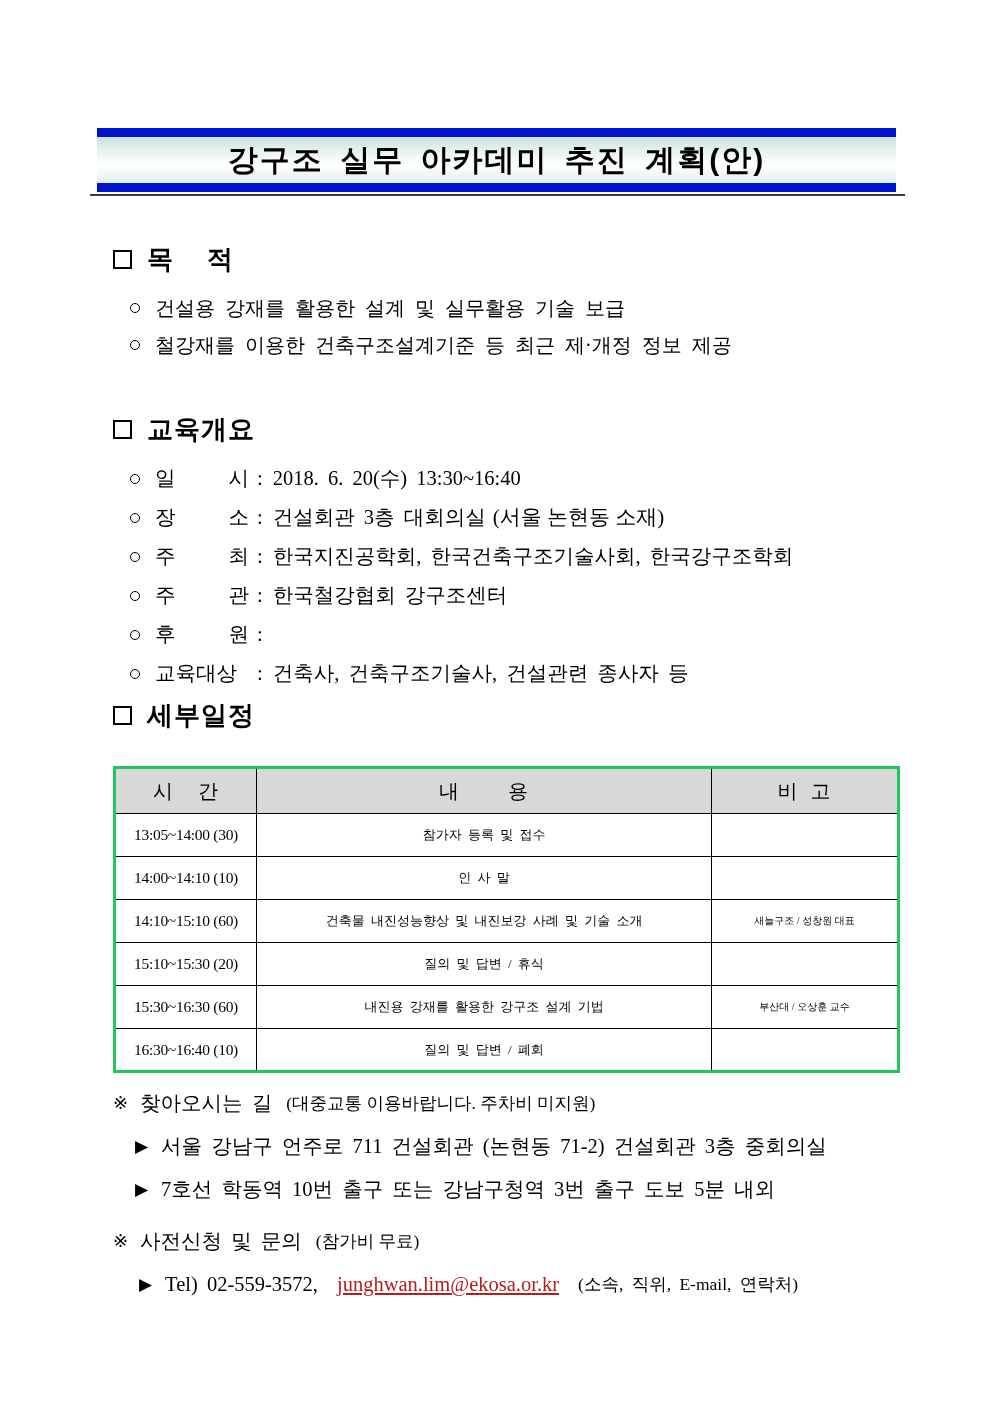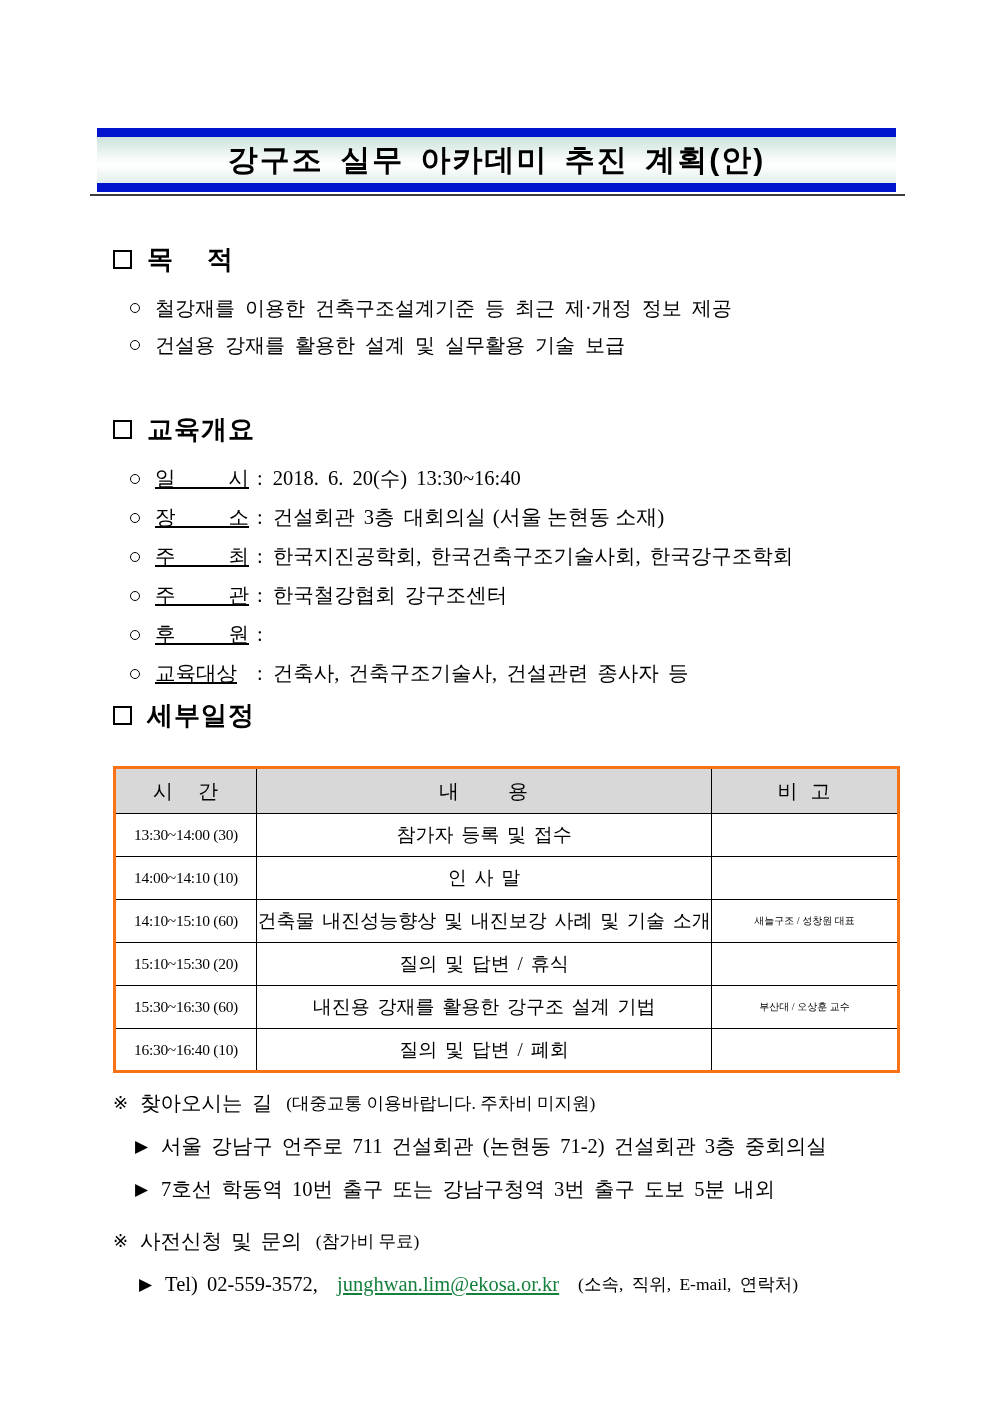--- a/index.html
+++ b/index.html
@@ -39,48 +39,48 @@
 
   
   .p-item { display:flex; align-items:center; gap:15px; margin-left:17px;
             margin-bottom:9px; font-size:20px; line-height:28px; word-spacing:5px; }
   .circ { width:10px; height:10px; border:1.6px solid #000; border-radius:50%; flex:none; }
 
   
   .ov-row { display:flex; align-items:center; gap:0; margin-left:17px;
             margin-bottom:10px; font-size:20.5px; line-height:29px; }
   .ov-row .circ { margin-right:15px; }
-  .ov-label { display:inline-block; width:94px; text-align:justify; text-align-last:justify;text-decoration:underline; }
+  .ov-label { display:inline-block; width:94px; text-align:justify; text-align-last:justify; }
   .ov-colon { margin:0 10px 0 8px; }
   .ov-value { word-spacing:4px; white-space:nowrap; }
   .ov-note  { font-size:21px; margin-left:7px; white-space:nowrap; }
 
   
   table.sched { border-collapse:collapse; width:784px; table-layout:fixed;
-                border:3px solid #f97316; margin-top:34px; }
+                border:3px solid #22c55e; margin-top:34px; }
   table.sched th, table.sched td { border:1px solid #000; text-align:center; vertical-align:middle; }
   table.sched th {
     height:46px; background:#d8d8d8; font-weight:normal; font-size:20px;
     white-space:pre; letter-spacing:1px;
   }
   table.sched td { height:43px; }
   td.c-time { font-size:15.5px; letter-spacing:-0.3px; white-space:nowrap; }
-  td.c-content { font-size:19px; word-spacing:3px; white-space:nowrap; }
+  td.c-content { font-size:13px; word-spacing:3px; white-space:nowrap; }
   td.c-note { font-size:10px; white-space:nowrap; }
   .colw-time { width:142px; } .colw-content { width:455px; } .colw-note { width:187px; }
 
   
   .foot-head { display:flex; align-items:center; gap:12px; font-size:20.5px; line-height:30px; }
   .ref-mark { font-family:"DejaVu Sans",sans-serif; font-size:18px; }
   .foot-head-label { word-spacing:4px; }
   .foot-note { font-size:17.5px; margin-left:2px; white-space:nowrap; }
   .arrow-line { display:flex; align-items:center; gap:13px; margin-left:22px; margin-top:13px;
                 font-size:20.5px; line-height:30px; word-spacing:4px; white-space:nowrap; }
   .tri { font-family:"DejaVu Sans",sans-serif; font-size:17px; line-height:1; }
-  a.email { color:#15803d; text-decoration:underline; margin:0 6px; }
+  a.email { color:#b91c1c; text-decoration:underline; margin:0 6px; }
   .tel-suffix { font-size:17.5px; }
 </style>
 </head>
 <body>
 
 <div class="page">
 
   <div class="banner">
     <div class="banner-bar"></div>
     <div class="banner-body">
@@ -89,25 +89,25 @@
     <div class="banner-bar"></div>
   </div>
 
   <div class="sec" style="top:242px;">
     <div class="sec-head">
       <span class="sq"></span>
       <span class="sec-head-label">목    적</span>
     </div>
     <div class="p-item">
       <span class="circ"></span>
+      <span>건설용 강재를 활용한 설계 및 실무활용 기술 보급</span>
+    </div>
+    <div class="p-item">
+      <span class="circ"></span>
       <span>철강재를 이용한 건축구조설계기준 등 최근 제·개정 정보 제공</span>
-    </div>
-    <div class="p-item">
-      <span class="circ"></span>
-      <span>건설용 강재를 활용한 설계 및 실무활용 기술 보급</span>
     </div>
   </div>
 
   <div class="sec" style="top:412px;">
     <div class="sec-head">
       <span class="sq"></span>
       <span class="sec-head-label">교육개요</span>
     </div>
 
     <div class="ov-row">
@@ -167,21 +167,21 @@
       </colgroup>
       <thead>
         <tr>
           <th>시    간</th>
           <th>내        용</th>
           <th>비  고</th>
         </tr>
       </thead>
       <tbody>
         <tr>
-          <td class="c-time">13:30~14:00 (30)</td>
+          <td class="c-time">13:05~14:00 (30)</td>
           <td class="c-content">참가자 등록 및 접수</td>
           <td class="c-note"></td>
         </tr>
         <tr>
           <td class="c-time">14:00~14:10 (10)</td>
           <td class="c-content">인   사   말</td>
           <td class="c-note"></td>
         </tr>
         <tr>
           <td class="c-time">14:10~15:10 (60)</td>

